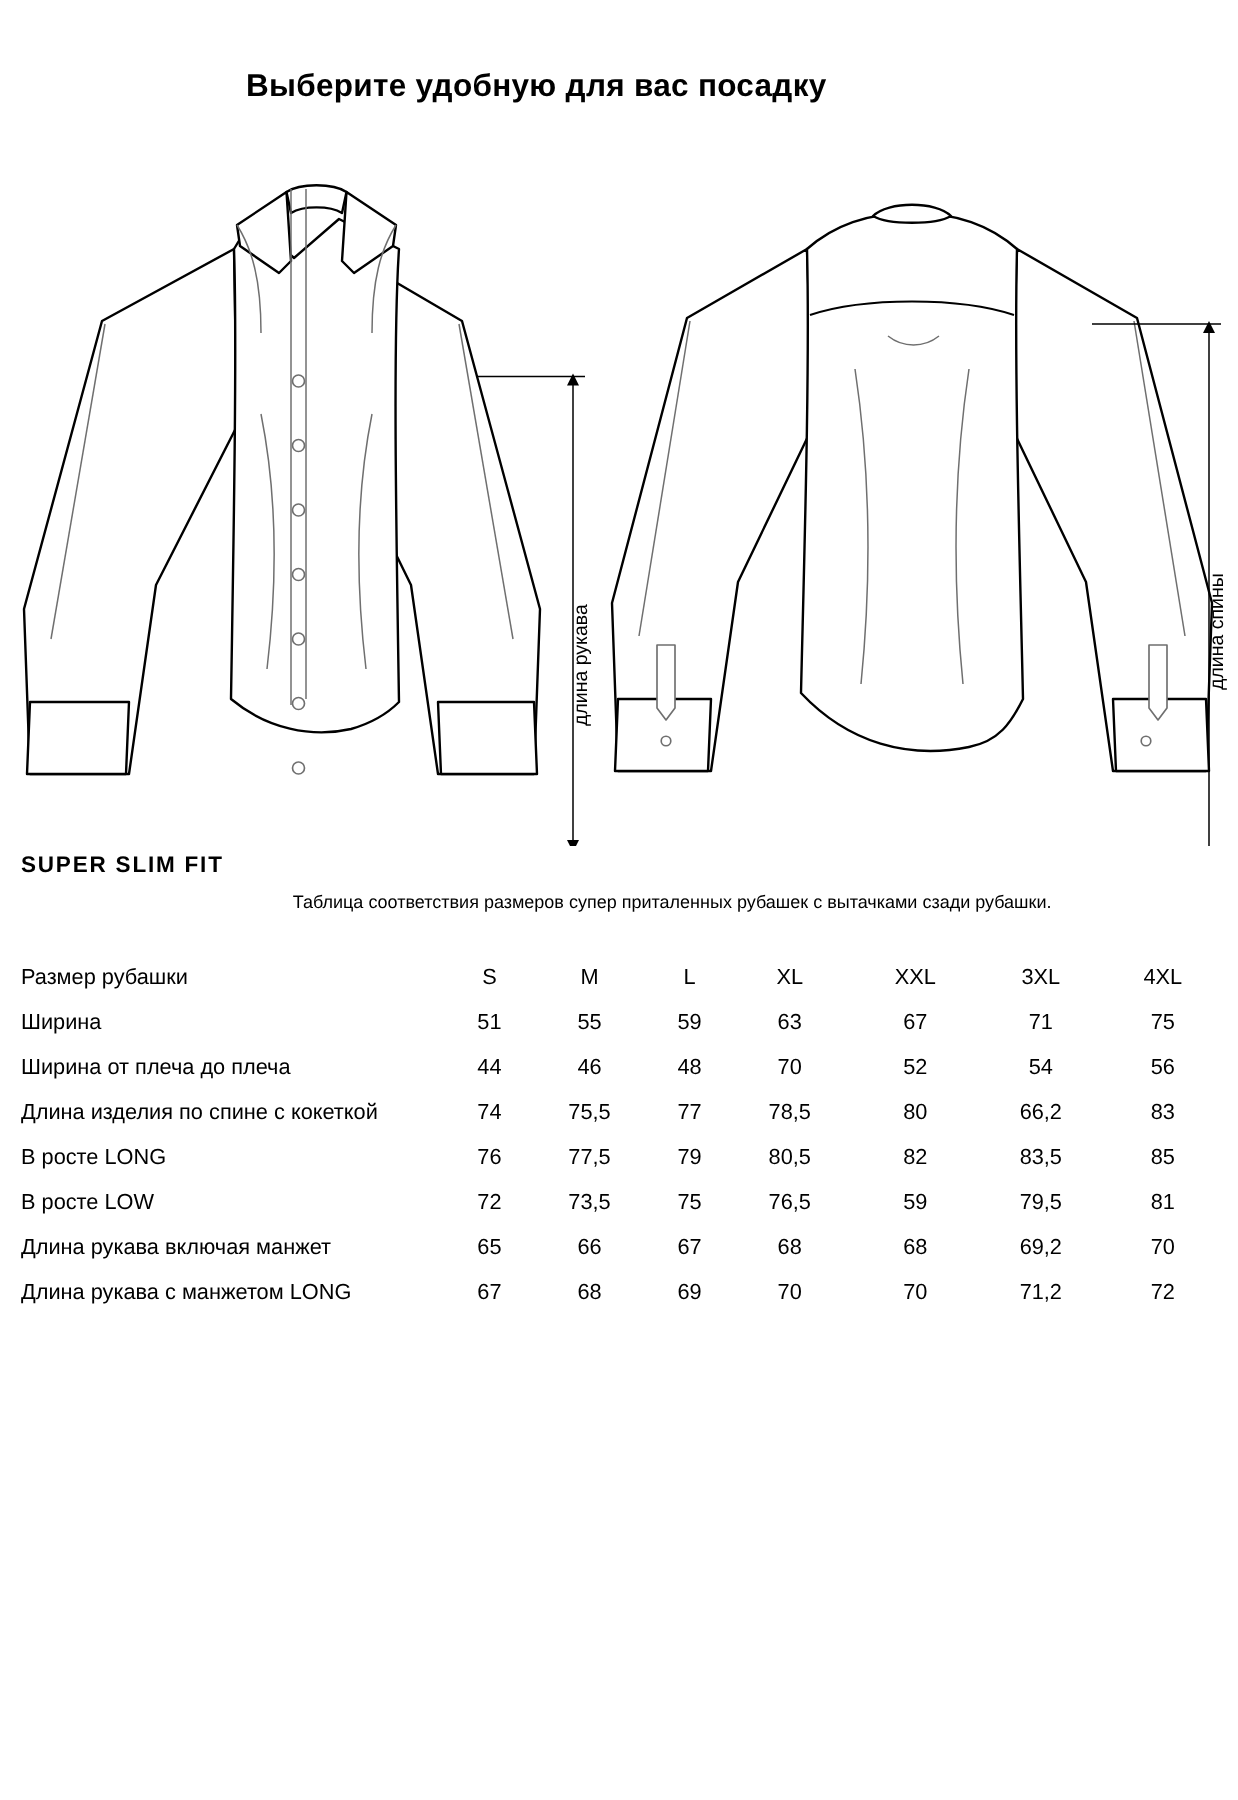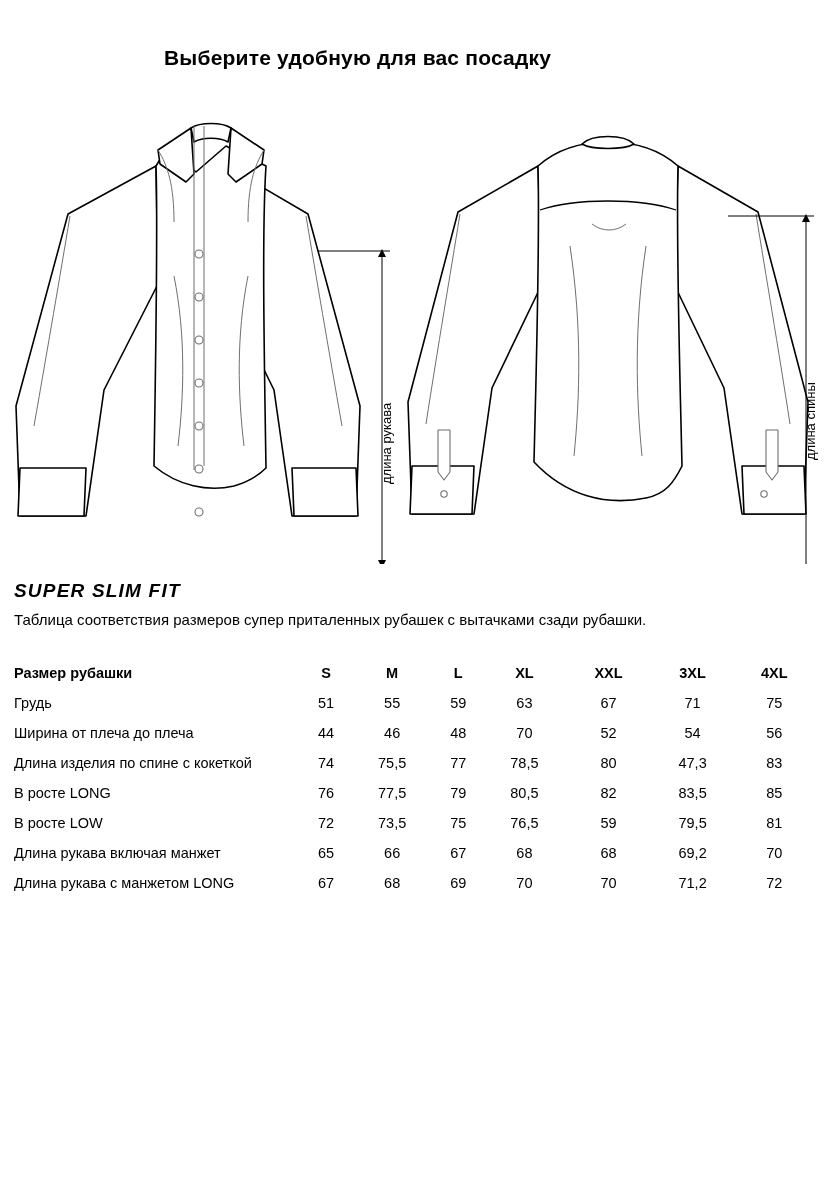--- a/index.html
+++ b/index.html
@@ -48,52 +48,52 @@
     position: absolute;
     font-size: 13px;
     white-space: nowrap;
     transform-origin: 0 0;
     transform: rotate(-90deg);
   }
   .fit-block {
     padding: 0 14px;
   }
   .fit-name {
-    font-size: 19px;
+    font-size: 15px;
     font-weight: bold;
     letter-spacing: 1.2px;
-    margin-top: 16px;
-    font-style: italic;
+    margin-top: 4px;
   }
   .fit-desc {
-    font-size: 15px;
+    font-size: 12px;
     line-height: 1.35;
     margin-top: 8px;
     max-width: 800px;
+    text-align: right;
   }
   table.sizes {
     border-collapse: collapse;
     margin-top: 28px;
     width: 800px;
     margin-left: 14px;
   }
   table.sizes td, table.sizes th {
     font-size: 14.5px;
     font-weight: normal;
     padding: 7px 0;
     text-align: center;
     white-space: nowrap;
   }
   table.sizes td.rowlabel, table.sizes th.rowlabel {
     text-align: left;
     padding-left: 0;
     width: 288px;
   }
   table.sizes th {
-    font-weight: bold;
+    font-weight: normal;
   }
   svg { display: block; }
 </style>
 </head>
 <body>
 
 <div class="page">
 
   <div class="title">Выберите удобную для вас посадку</div>
 
@@ -210,21 +210,21 @@
         <th>M</th>
         <th>L</th>
         <th>XL</th>
         <th>XXL</th>
         <th>3XL</th>
         <th>4XL</th>
       </tr>
     </thead>
     <tbody>
       <tr>
-        <td class="rowlabel">Грудь</td>
+        <td class="rowlabel">Ширина</td>
         <td>51</td>
         <td>55</td>
         <td>59</td>
         <td>63</td>
         <td>67</td>
         <td>71</td>
         <td>75</td>
       </tr>
       <tr>
         <td class="rowlabel">Ширина от плеча до плеча</td>
@@ -236,21 +236,21 @@
         <td>54</td>
         <td>56</td>
       </tr>
       <tr>
         <td class="rowlabel">Длина изделия по спине с кокеткой</td>
         <td>74</td>
         <td>75,5</td>
         <td>77</td>
         <td>78,5</td>
         <td>80</td>
-        <td>47,3</td>
+        <td>66,2</td>
         <td>83</td>
       </tr>
       <tr>
         <td class="rowlabel">В росте LONG</td>
         <td>76</td>
         <td>77,5</td>
         <td>79</td>
         <td>80,5</td>
         <td>82</td>
         <td>83,5</td>

